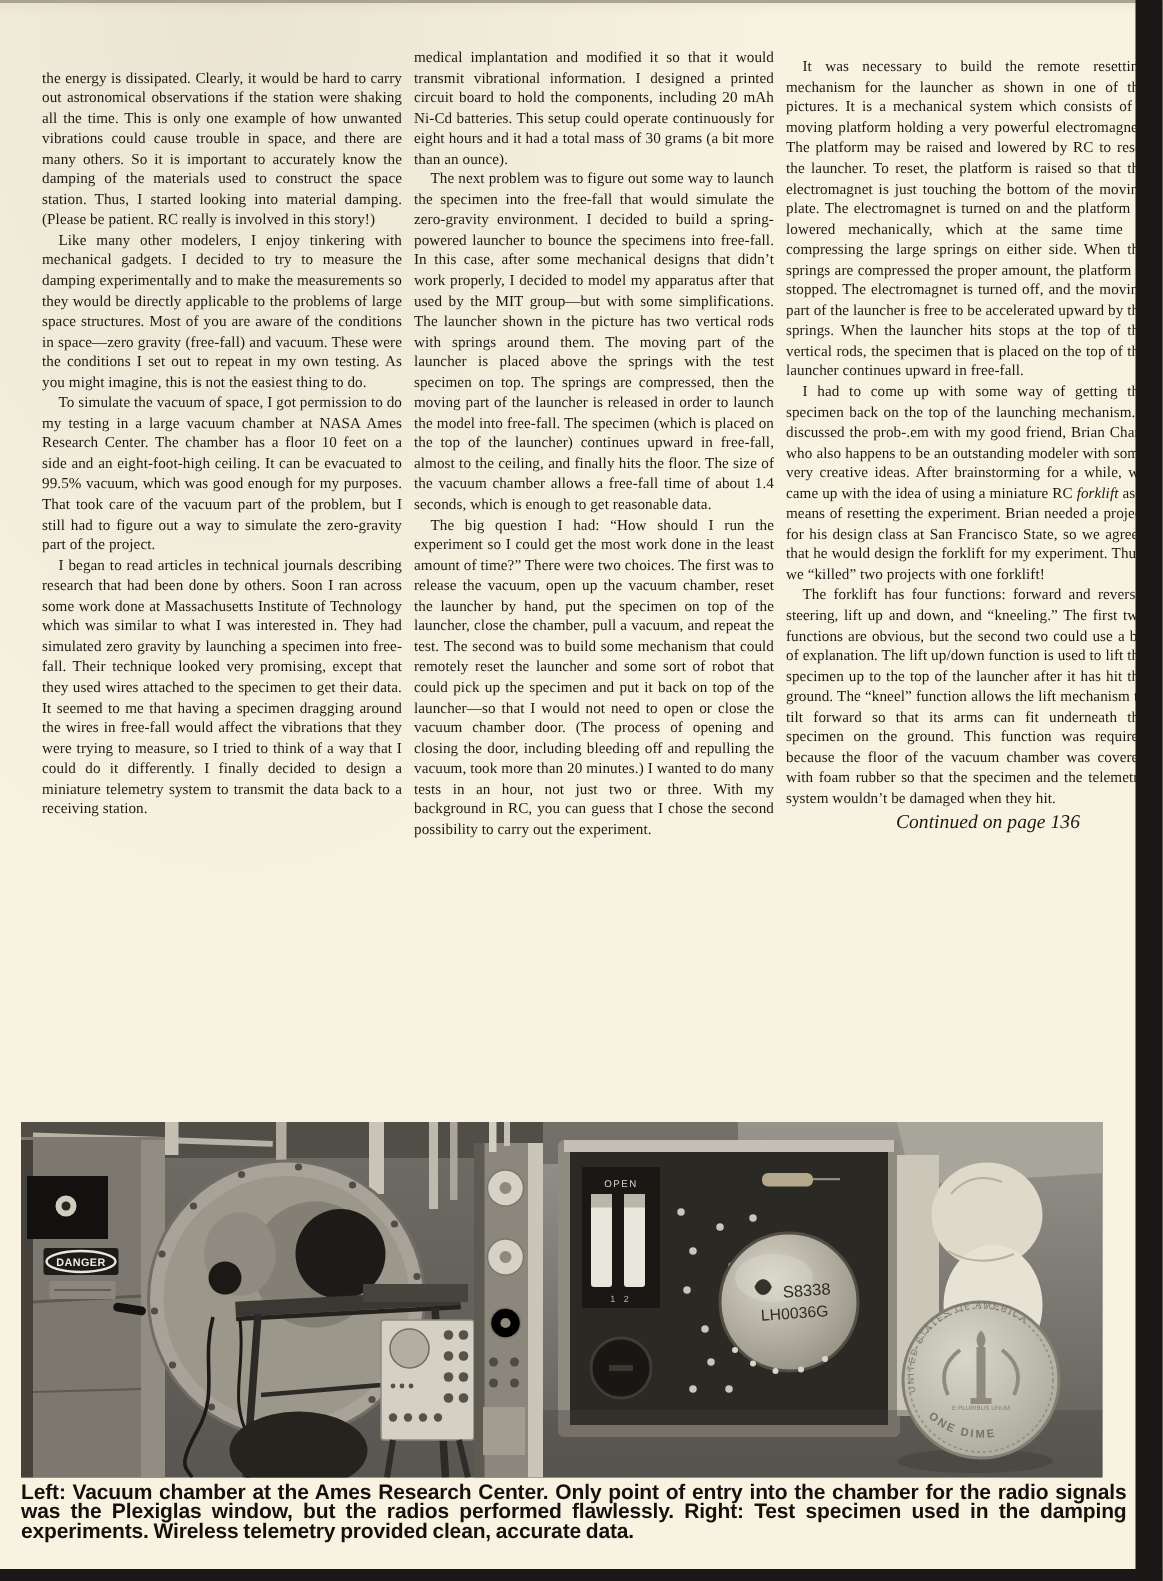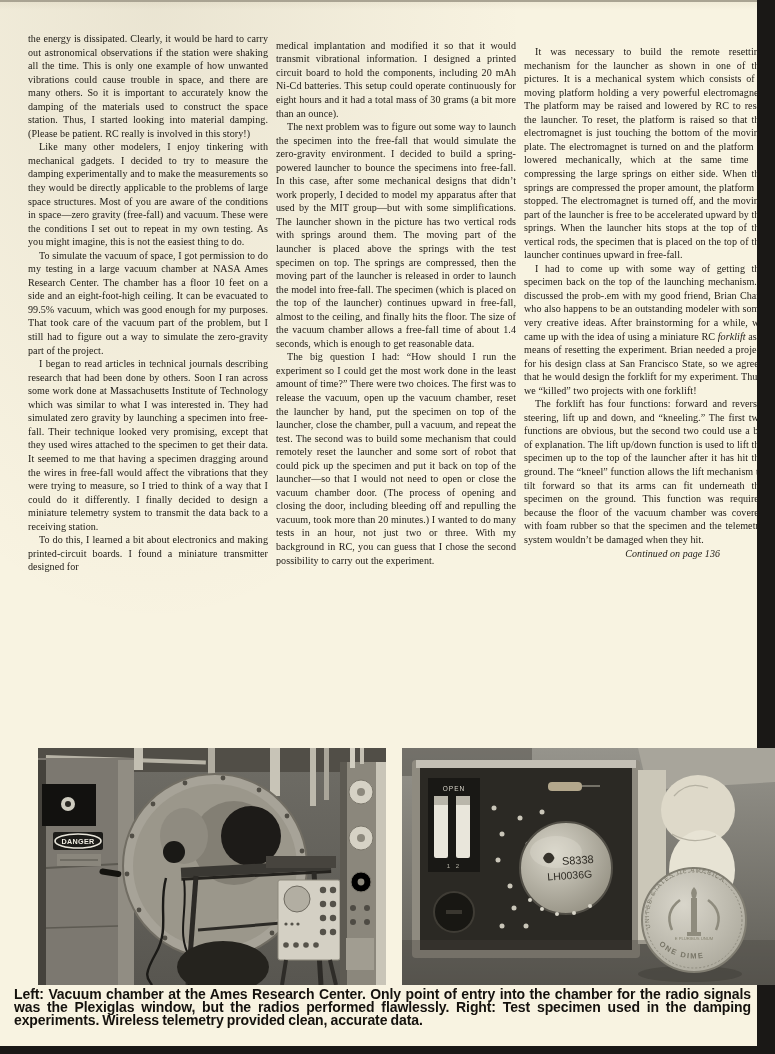--- a/index.html
+++ b/index.html
@@ -12,22 +12,22 @@
   }
   .edge-top{position:absolute;left:0;top:0;width:100%;height:2px;background:#a9a392;}
   .edge-right{position:absolute;right:0;top:0;width:18px;height:100%;background:#1a1816;}
   .edge-bottom{position:absolute;left:0;bottom:0;width:100%;height:8px;background:#1a1816;}
   .columns{position:absolute;left:28px;top:32px;width:736px;display:flex;gap:8px;align-items:center;}
   .col{width:240px;text-align:justify;font-size:10.1px;line-height:13.55px;
        letter-spacing:0.05px;}
   .para{margin:0;text-indent:11px;}
   .para.flush{text-indent:0;}
   .ital{font-style:italic;}
-  .continued{margin:1px 44px 0 0;text-align:right;font-style:italic;font-size:10px;}
-  .photos{position:absolute;left:14px;top:748px;display:flex;gap:16px;z-index:2;margin-left:24px;}
+  .continued{margin:1px 44px 0 0;text-align:right;font-style:italic;font-size:13px;}
+  .photos{position:absolute;left:14px;top:748px;display:flex;z-index:2;}
   .photo{display:block;background:#6e6c65;}
   svg text{font-family:"Liberation Sans", sans-serif;}
   .caption{
     position:absolute;left:14px;top:988px;width:737px;margin:0;
     font-family:"Liberation Sans", sans-serif;font-weight:bold;
     font-size:14px;line-height:12.8px;letter-spacing:-0.1px;word-spacing:-0.6px;
     text-align:justify;color:#14110d;
   }
   .footer{
     position:absolute;left:0;right:64px;top:1020px;text-align:right;
@@ -40,21 +40,20 @@
 
 <div class="page">
   <div class="edge-top"></div>
 
   <div class="columns">
     <div class="col">
       <p class="para flush">the energy is dissipated. Clearly, it would be hard to carry out astronomical observations if the station were shaking all the time. This is only one example of how unwanted vibrations could cause trouble in space, and there are many others. So it is important to accurately know the damping of the materials used to construct the space station. Thus, I started looking into material damping. (Please be patient. RC really is involved in this story!)</p>
       <p class="para">Like many other modelers, I enjoy tinkering with mechanical gadgets. I decided to try to measure the damping experimentally and to make the measurements so they would be directly applicable to the problems of large space structures. Most of you are aware of the conditions in space—zero gravity (free-fall) and vacuum. These were the conditions I set out to repeat in my own testing. As you might imagine, this is not the easiest thing to do.</p>
       <p class="para">To simulate the vacuum of space, I got permission to do my testing in a large vacuum chamber at NASA Ames Research Center. The chamber has a floor 10 feet on a side and an eight-foot-high ceiling. It can be evacuated to 99.5% vacuum, which was good enough for my purposes. That took care of the vacuum part of the problem, but I still had to figure out a way to simulate the zero-gravity part of the project.</p>
       <p class="para">I began to read articles in technical journals describing research that had been done by others. Soon I ran across some work done at Massachusetts Institute of Technology which was similar to what I was interested in. They had simulated zero gravity by launching a specimen into free-fall. Their technique looked very promising, except that they used wires attached to the specimen to get their data. It seemed to me that having a specimen dragging around the wires in free-fall would affect the vibrations that they were trying to measure, so I tried to think of a way that I could do it differently. I finally decided to design a miniature telemetry system to transmit the data back to a receiving station.</p>
-      <p class="para">To do this, I learned a bit about electronics and making printed-circuit boards. I found a miniature transmitter designed for</p>
     </div>
     <div class="col">
       <p class="para flush">medical implantation and modified it so that it would transmit vibrational information. I designed a printed circuit board to hold the components, including 20 mAh Ni-Cd batteries. This setup could operate continuously for eight hours and it had a total mass of 30 grams (a bit more than an ounce).</p>
       <p class="para">The next problem was to figure out some way to launch the specimen into the free-fall that would simulate the zero-gravity environment. I decided to build a spring-powered launcher to bounce the specimens into free-fall. In this case, after some mechanical designs that didn’t work properly, I decided to model my apparatus after that used by the MIT group—but with some simplifications. The launcher shown in the picture has two vertical rods with springs around them. The moving part of the launcher is placed above the springs with the test specimen on top. The springs are compressed, then the moving part of the launcher is released in order to launch the model into free-fall. The specimen (which is placed on the top of the launcher) continues upward in free-fall, almost to the ceiling, and finally hits the floor. The size of the vacuum chamber allows a free-fall time of about 1.4 seconds, which is enough to get reasonable data.</p>
       <p class="para">The big question I had: “How should I run the experiment so I could get the most work done in the least amount of time?” There were two choices. The first was to release the vacuum, open up the vacuum chamber, reset the launcher by hand, put the specimen on top of the launcher, close the chamber, pull a vacuum, and repeat the test. The second was to build some mechanism that could remotely reset the launcher and some sort of robot that could pick up the specimen and put it back on top of the launcher—so that I would not need to open or close the vacuum chamber door. (The process of opening and closing the door, including bleeding off and repulling the vacuum, took more than 20 minutes.) I wanted to do many tests in an hour, not just two or three. With my background in RC, you can guess that I chose the second possibility to carry out the experiment.</p>
     </div>
     <div class="col">
       <p class="para">It was necessary to build the remote resetting mechanism for the launcher as shown in one of the pictures. It is a mechanical system which consists of a moving platform holding a very powerful electromagnet. The platform may be raised and lowered by RC to reset the launcher. To reset, the platform is raised so that the electromagnet is just touching the bottom of the moving plate. The electromagnet is turned on and the platform is lowered mechanically, which at the same time is compressing the large springs on either side. When the springs are compressed the proper amount, the platform is stopped. The electromagnet is turned off, and the moving part of the launcher is free to be accelerated upward by the springs. When the launcher hits stops at the top of the vertical rods, the specimen that is placed on the top of the launcher continues upward in free-fall.</p>
       <p class="para"><span>I had to come up with some way of getting the specimen back on the top of the launching mechanism. I discussed the prob-.em with my good friend, Brian Chan, who also happens to be an outstanding modeler with some very creative ideas. After brainstorming for a while, we came up with the idea of using a miniature RC </span><span class="ital">forklift</span><span> as a means of resetting the experiment. Brian needed a project for his design class at San Francisco State, so we agreed that he would design the forklift for my experiment. Thus, we “killed” two projects with one forklift!</span></p>
       <p class="para">The forklift has four functions: forward and reverse, steering, lift up and down, and “kneeling.” The first two functions are obvious, but the second two could use a bit of explanation. The lift up/down function is used to lift the specimen up to the top of the launcher after it has hit the ground. The “kneel” function allows the lift mechanism to tilt forward so that its arms can fit underneath the specimen on the ground. This function was required because the floor of the vacuum chamber was covered with foam rubber so that the specimen and the telemetry system wouldn’t be damaged when they hit.</p>

